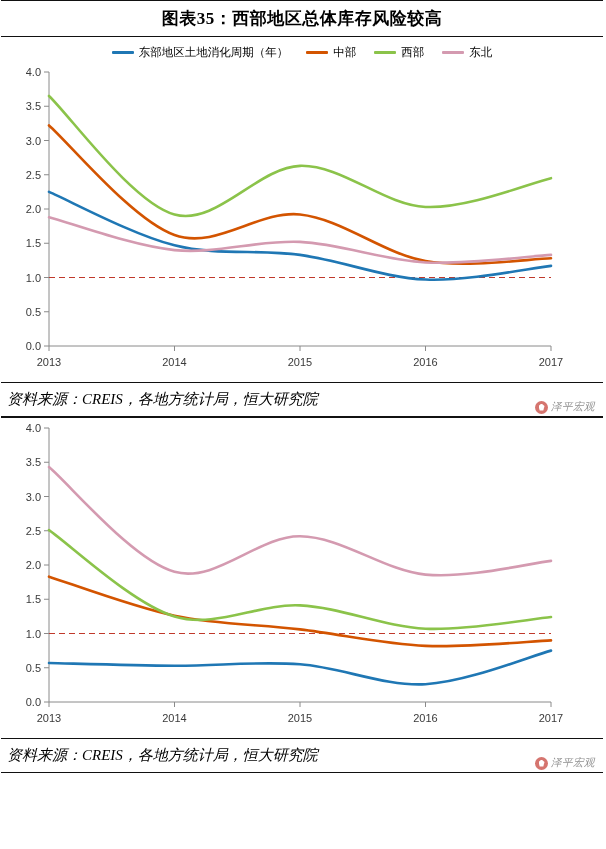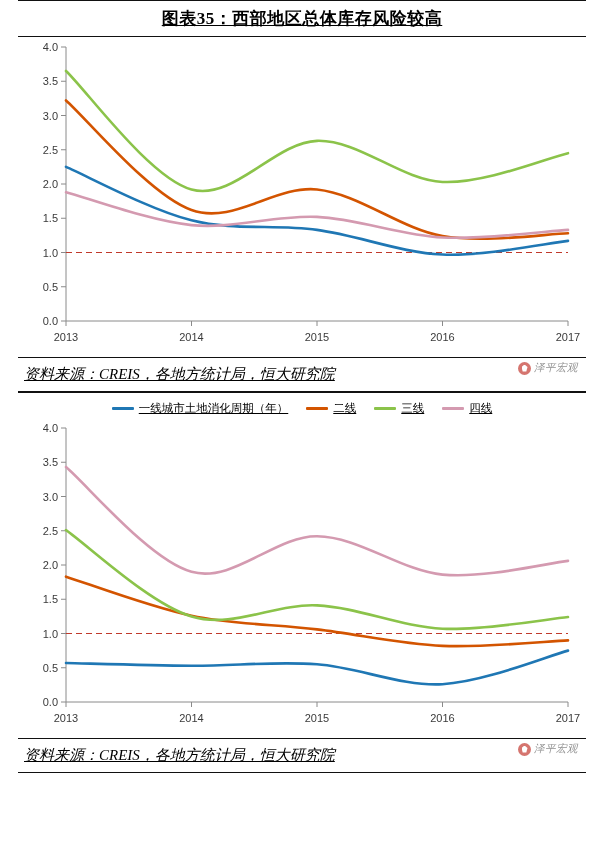--- a/index.html
+++ b/index.html
@@ -13,22 +13,21 @@
     font-family: "Liberation Sans", sans-serif;
     color: #000;
     position: relative;
     overflow: hidden;
   }
   .page {
     width: 604px;
     height: 849px;
     position: relative;
     box-sizing: border-box;
-    padding: 0 18px;
-    text-decoration: underline;
+    padding: 0 1px;
   }
   .fig-title {
     font-family: "Liberation Serif", serif;
     font-weight: bold;
     font-size: 17px;
     text-align: center;
     padding: 6px 0 6px 0;
     letter-spacing: 0.5px;
   }
   .rule {
@@ -69,21 +68,21 @@
     border-radius: 1px;
   }
   .plot-wrap {
     position: relative;
     width: 100%;
   }
   svg { display: block; }
   .watermark {
     position: absolute;
     right: 8px;
-    bottom: 16px;
+    bottom: 2px;
     display: flex;
     align-items: center;
     gap: 3px;
     opacity: 0.75;
   }
   .wm-circle {
     width: 13px; height: 13px;
     border-radius: 50%;
     background: #c8473f;
     display: inline-block;
@@ -112,20 +111,38 @@
 </head>
 <body>
 
 <div class="page">
 
   <div class="rule"></div>
   <div class="fig-title">图表35：西部地区总体库存风险较高</div>
   <div class="rule"></div>
 
   <div class="chart-block">
+    <div class="legend">
+      <span class="legend-item">
+        <span class="legend-swatch" style="background:#1f77b4"></span>
+        <span>东部地区土地消化周期（年）</span>
+      </span>
+      <span class="legend-item">
+        <span class="legend-swatch" style="background:#d35400"></span>
+        <span>中部</span>
+      </span>
+      <span class="legend-item">
+        <span class="legend-swatch" style="background:#8bc34a"></span>
+        <span>西部</span>
+      </span>
+      <span class="legend-item">
+        <span class="legend-swatch" style="background:#d49ab0"></span>
+        <span>东北</span>
+      </span>
+    </div>
     <div class="plot-wrap">
       <svg id="svg-0" width="570" height="320" viewBox="0 0 570 320">
           <line x1="43" y1="284" x2="48" y2="284" stroke="#8a8a8a" stroke-width="1"></line>
           <text x="40" y="288" text-anchor="end" class="axis-label">0.0</text>
           <line x1="43" y1="249.75" x2="48" y2="249.75" stroke="#8a8a8a" stroke-width="1"></line>
           <text x="40" y="253.75" text-anchor="end" class="axis-label">0.5</text>
           <line x1="43" y1="215.5" x2="48" y2="215.5" stroke="#8a8a8a" stroke-width="1"></line>
           <text x="40" y="219.5" text-anchor="end" class="axis-label">1.0</text>
           <line x1="43" y1="181.25" x2="48" y2="181.25" stroke="#8a8a8a" stroke-width="1"></line>
           <text x="40" y="185.25" text-anchor="end" class="axis-label">1.5</text>
@@ -166,38 +183,20 @@
     <span class="watermark">
       <span class="wm-circle"></span>
       <span class="wm-text">泽平宏观</span>
     </span>
   </div>
   <div class="rule"></div>
 
   <div class="rule"></div>
 
   <div class="chart-block">
-    <div class="legend">
-      <span class="legend-item">
-        <span class="legend-swatch" style="background:#1f77b4"></span>
-        <span>一线城市土地消化周期（年）</span>
-      </span>
-      <span class="legend-item">
-        <span class="legend-swatch" style="background:#d35400"></span>
-        <span>二线</span>
-      </span>
-      <span class="legend-item">
-        <span class="legend-swatch" style="background:#8bc34a"></span>
-        <span>三线</span>
-      </span>
-      <span class="legend-item">
-        <span class="legend-swatch" style="background:#d49ab0"></span>
-        <span>四线</span>
-      </span>
-    </div>
     <div class="plot-wrap">
       <svg id="svg-1" width="570" height="320" viewBox="0 0 570 320">
           <line x1="43" y1="284" x2="48" y2="284" stroke="#8a8a8a" stroke-width="1"></line>
           <text x="40" y="288" text-anchor="end" class="axis-label">0.0</text>
           <line x1="43" y1="249.75" x2="48" y2="249.75" stroke="#8a8a8a" stroke-width="1"></line>
           <text x="40" y="253.75" text-anchor="end" class="axis-label">0.5</text>
           <line x1="43" y1="215.5" x2="48" y2="215.5" stroke="#8a8a8a" stroke-width="1"></line>
           <text x="40" y="219.5" text-anchor="end" class="axis-label">1.0</text>
           <line x1="43" y1="181.25" x2="48" y2="181.25" stroke="#8a8a8a" stroke-width="1"></line>
           <text x="40" y="185.25" text-anchor="end" class="axis-label">1.5</text>

